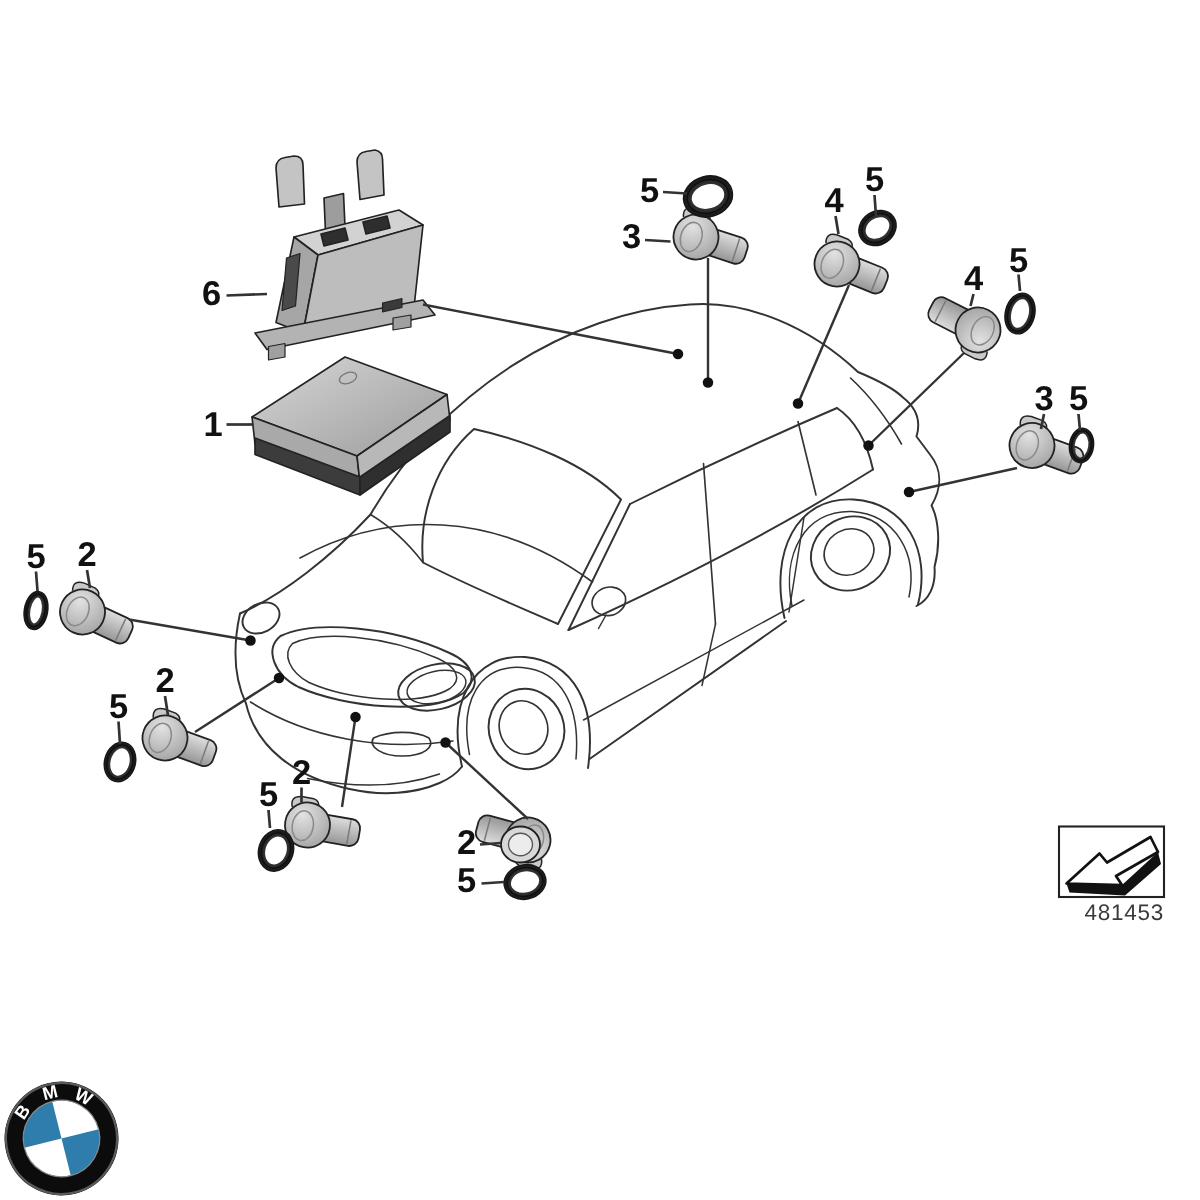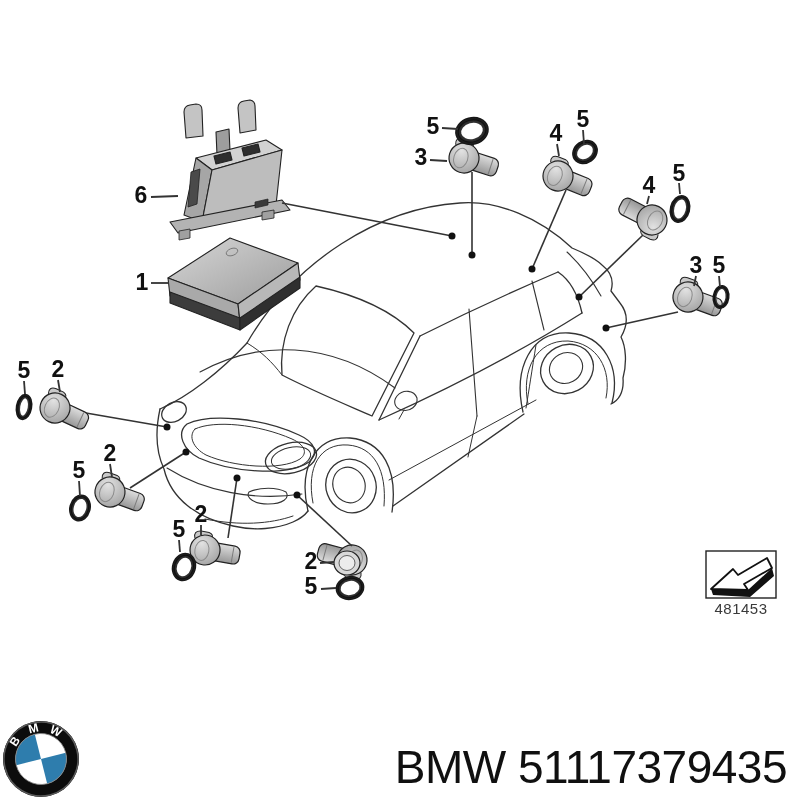--- a/index.html
+++ b/index.html
@@ -1,21 +1,21 @@
 <!DOCTYPE html>
 <html><head>
 <meta charset="utf-8">
 <style>
   html,body{margin:0;padding:0;background:#ffffff;width:800px;height:800px;overflow:hidden;
     font-family:"Liberation Sans",sans-serif;}
   #stage{position:relative;width:800px;height:800px;background:#fff;}
   #art{position:absolute;left:0;top:0;}
   .callout{position:absolute;transform:translate(-50%,-55%);font-weight:700;font-size:23px;
     color:#111;line-height:1;user-select:none;}
-  #refcode{position:absolute;left:706px;top:600px;width:70px;text-align:center;
+  #refcode{position:absolute;left:706px;top:600px;width:70px;text-align:right;
     font-size:15px;color:#3a3a3a;letter-spacing:0.5px;}
   #footer-text{position:absolute;top:740px;right:13px;font-size:46px;color:#101010;
     white-space:nowrap;letter-spacing:-0.5px;}
 </style>
 </head>
 <body>
 
 <div id="stage">
 
   <svg id="art" width="800" height="800" viewBox="0 0 800 800">
@@ -260,14 +260,13 @@
       <div class="callout" style="left: 24px; top: 372px;">5</div>
       <div class="callout" style="left: 58px; top: 371px;">2</div>
       <div class="callout" style="left: 110px; top: 455px;">2</div>
       <div class="callout" style="left: 79px; top: 472px;">5</div>
       <div class="callout" style="left: 201px; top: 516px;">2</div>
       <div class="callout" style="left: 179px; top: 531px;">5</div>
       <div class="callout" style="left: 311px; top: 563px;">2</div>
       <div class="callout" style="left: 311px; top: 588px;">5</div>
     </div>
 
-  <div id="footer-text"><span>BMW</span> <span>51117379435</span></div>
 </div>
 
 </body></html>

